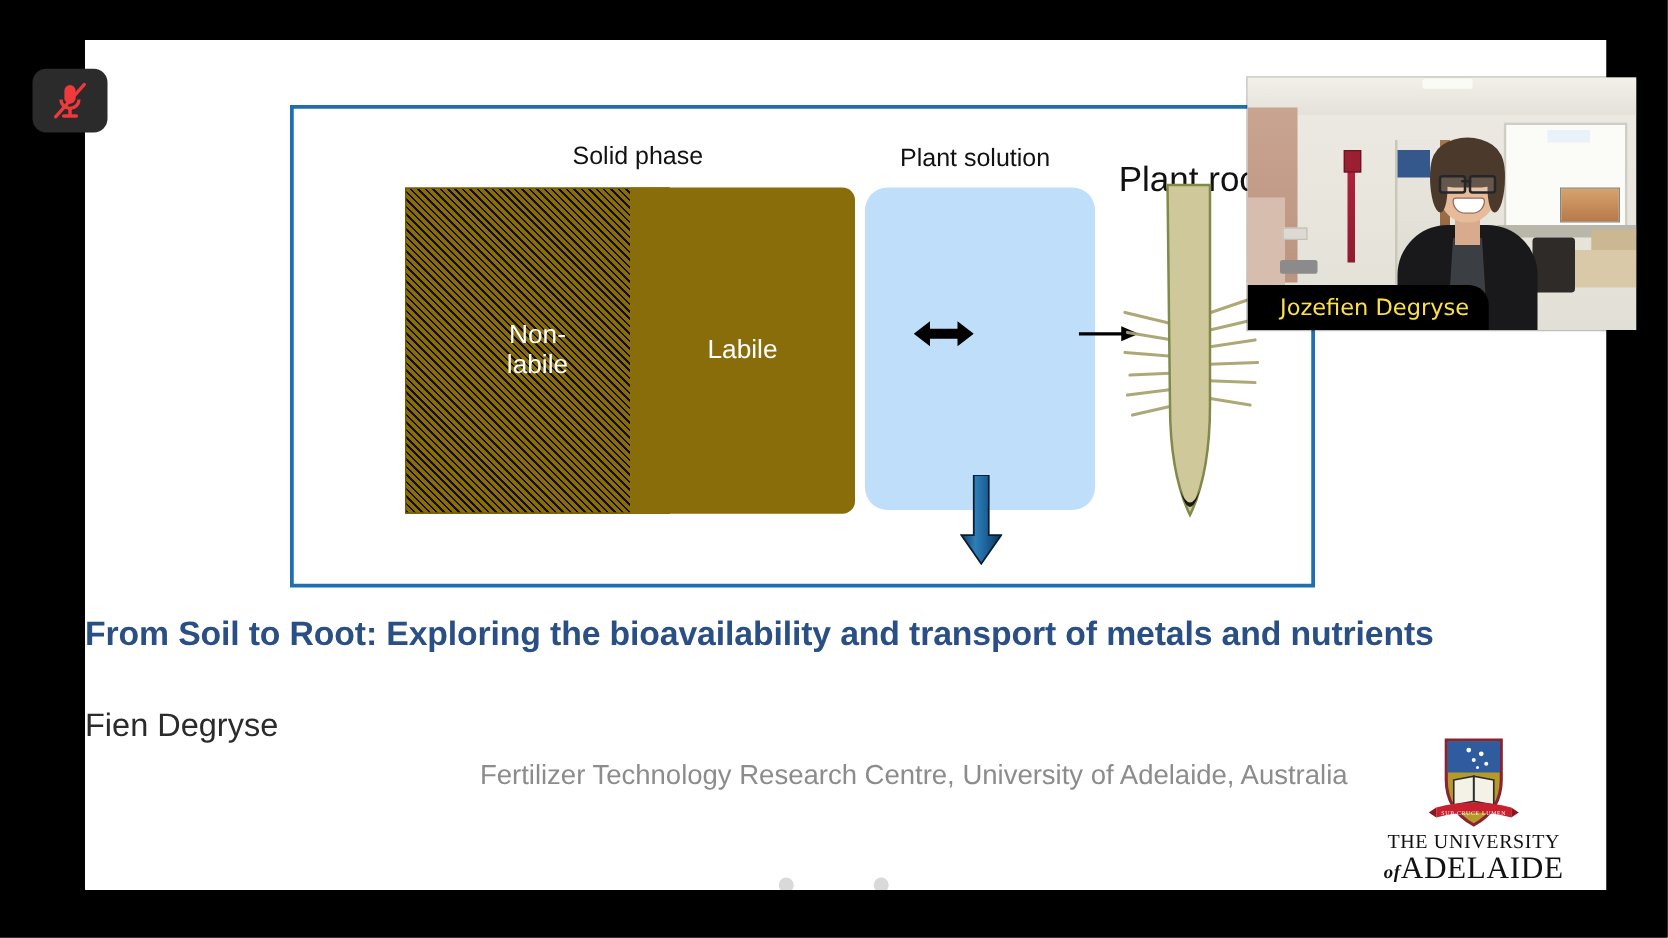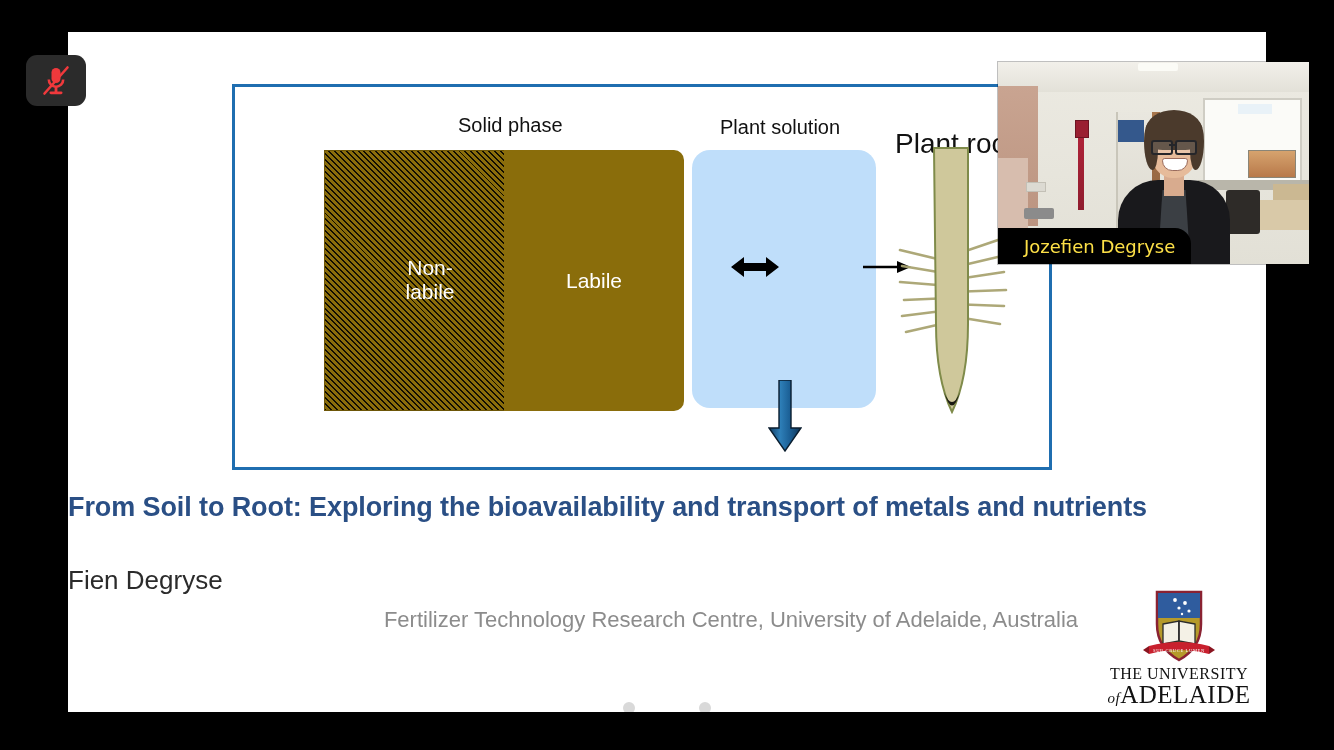--- a/index.html
+++ b/index.html
@@ -19,20 +19,21 @@
 
   
   .slide {
     position: absolute;
     left: 68px;
     top: 32px;
     width: 1198px;
     height: 680px;
     background: #ffffff;
     overflow: hidden;
+    padding-left: 19px;
   }
 
   
   .diagram-frame {
     position: absolute;
     left: 164px;       
     top: 52px;         
     width: 820px;
     height: 386px;
     border: 3px solid #1f6eb0;
@@ -179,21 +180,21 @@
     left: 0;
     top: 78px;
     width: 148px;
     text-align: center;
     font-family: "Liberation Serif", serif;
     color: #111111;
     line-height: 1.0;
   }
   .uni-line1 { font-size: 16px; letter-spacing: 0.5px; }
   .uni-line2 { font-size: 25px; letter-spacing: 0.5px; }
-  .uni-of { font-family: "Liberation Serif", serif; font-style: italic; font-size: 15px; }
+  .uni-of { font-family: "Liberation Serif", serif; font-style: italic; font-size: 15px; font-weight: bold; }
 
   
   .dots {
     position: absolute;
     left: 0;
     top: 670px;
     width: 1198px;
     display: flex;
     justify-content: center;
     gap: 26px;

